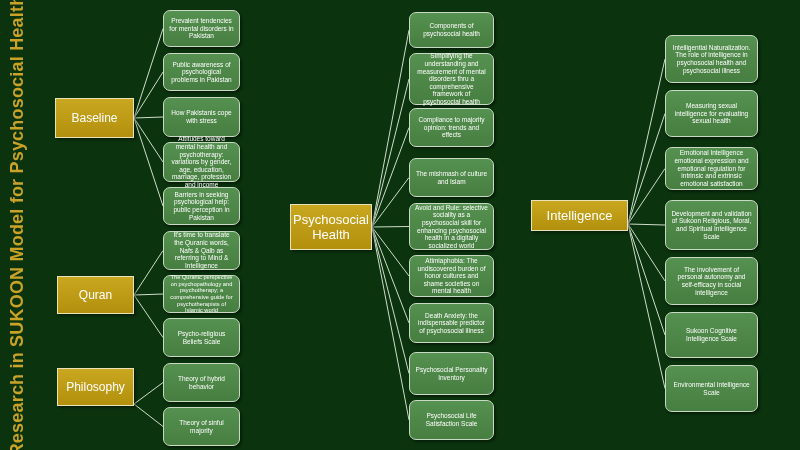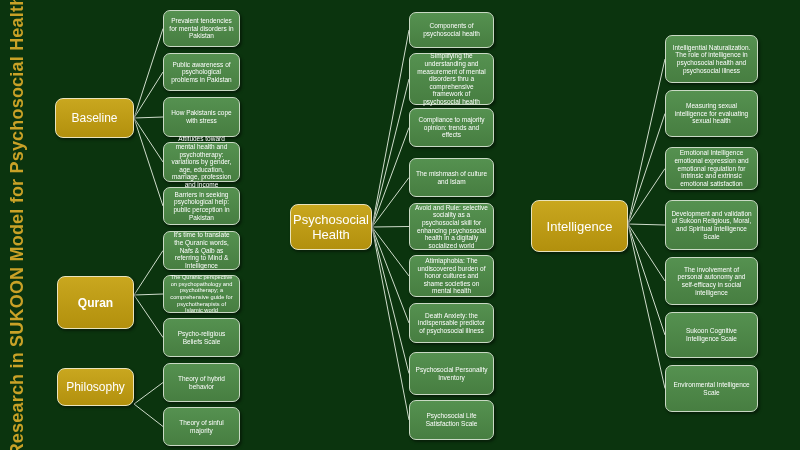--- a/index.html
+++ b/index.html
@@ -23,21 +23,21 @@
     font-weight:bold;
     font-size:18px;
     letter-spacing:.2px;
   }
   .node{
     position:absolute;
     box-sizing:border-box;
     display:flex;align-items:center;justify-content:center;
     text-align:center;
     color:#ffffff;
-    border-radius:8px;
+    border-radius:0;
     box-shadow:1.5px 2px 2.5px rgba(0,0,0,.4);
   }
   .parent{
     background:linear-gradient(#c9a71f,#b2900d);
     border:1px solid #e9e3bc;
     font-size:12px;
     padding:2px 4px;
     z-index:3;
   }
   .parent.big{font-size:13px;}
@@ -99,21 +99,21 @@
       </div>
       <div class="node child" style="left: 163px; top: 97px; width: 77px; height: 40px;">
         <span>How Pakistanis cope with stress</span>
       </div>
       <div class="node child" style="left: 163px; top: 142px; width: 77px; height: 40px;">
         <span>Attitudes toward mental health and psychotherapy: variations by gender, age, education, marriage, profession and income</span>
       </div>
       <div class="node child" style="left: 163px; top: 187px; width: 77px; height: 38px;">
         <span>Barriers in seeking psychological help: public perception in Pakistan</span>
       </div>
-      <div class="node parent" style="left: 57px; top: 276px; width: 77px; height: 53px; font-weight: bold;">
+      <div class="node parent" style="left: 57px; top: 276px; width: 77px; height: 38px;">
         <span>Quran</span>
       </div>
       <div class="node child" style="left: 163px; top: 231px; width: 77px; height: 39px;">
         <span>It's time to translate the Quranic words, Nafs &amp; Qalb as referring to Mind &amp; Intelligence</span>
       </div>
       <div class="node child xs" style="left: 163px; top: 275px; width: 77px; height: 38px;">
         <span>The Quranic perspective on psychopathology and psychotherapy; a comprehensive guide for psychotherapists of Islamic world</span>
       </div>
       <div class="node child" style="left: 163px; top: 318px; width: 77px; height: 39px;">
         <span>Psycho-religious Beliefs Scale</span>
@@ -150,21 +150,21 @@
       </div>
       <div class="node child" style="left: 409px; top: 303px; width: 85px; height: 40px;">
         <span>Death Anxiety: the indispensable predictor of psychosocial illness</span>
       </div>
       <div class="node child" style="left: 409px; top: 352px; width: 85px; height: 43px;">
         <span>Psychosocial Personality Inventory</span>
       </div>
       <div class="node child" style="left: 409px; top: 400px; width: 85px; height: 40px;">
         <span>Psychosocial Life Satisfaction Scale</span>
       </div>
-      <div class="node parent big" style="left: 531px; top: 200px; width: 97px; height: 52px;">
+      <div class="node parent big" style="left: 531px; top: 200px; width: 97px; height: 31px;">
         <span>Intelligence</span>
       </div>
       <div class="node child" style="left: 665px; top: 35px; width: 93px; height: 48px;">
         <span>Intelligential Naturalization. The role of intelligence in psychosocial health and psychosocial illness</span>
       </div>
       <div class="node child" style="left: 665px; top: 90px; width: 93px; height: 47px;">
         <span>Measuring sexual intelligence for evaluating sexual health</span>
       </div>
       <div class="node child" style="left: 665px; top: 147px; width: 93px; height: 43px;">
         <span>Emotional Intelligence emotional expression and emotional regulation for intrinsic and extrinsic emotional satisfaction</span>

